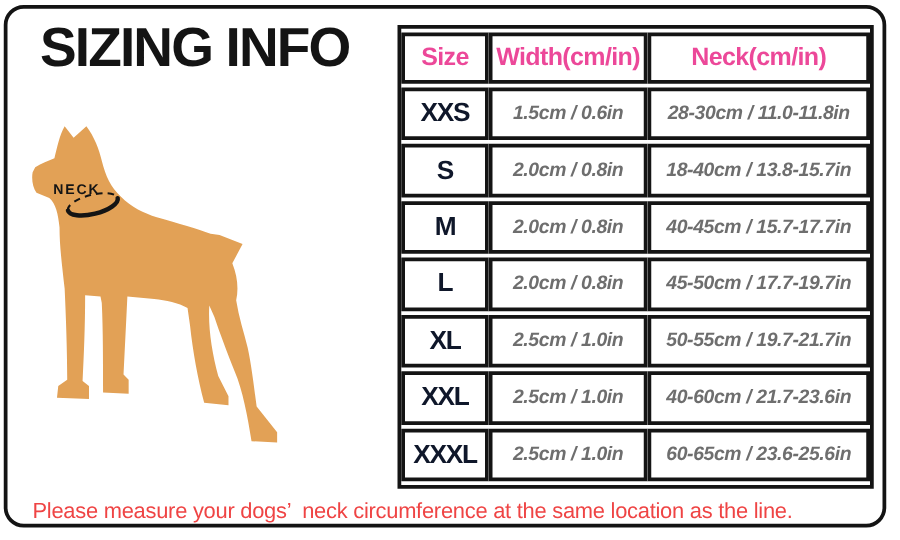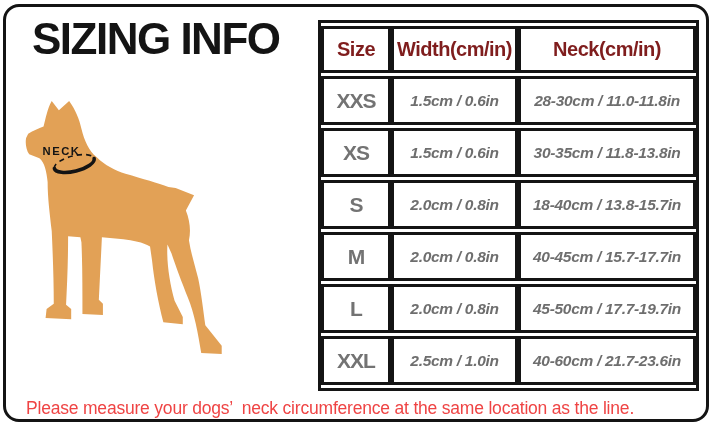--- a/index.html
+++ b/index.html
@@ -51,27 +51,27 @@
     text-align:center;
     vertical-align:middle;
     padding:0;
     background:#ffffff;
     overflow:hidden;
   }
   th.hdr {
     font-size:20px;
     font-weight:bold;
     letter-spacing:-0.5px;
-    color:#7f1d1d;
+    color:#ec4899;
   }
   td.size-cell {
     font-size:21px;
     font-weight:bold;
     letter-spacing:-1px;
-    color:#737373;
+    color:#0f172a;
   }
   td.val-cell {
     font-size:15.5px;
     font-weight:bold;
     letter-spacing:-0.3px;
     color:#6e6e6e;
     font-style:italic;
   }
   .note {
     position:absolute;
@@ -147,41 +147,46 @@
       <th class="hdr">Size</th>
       <th class="hdr">Width(cm/in)</th>
       <th class="hdr">Neck(cm/in)</th>
     </tr>
     <tr>
       <td class="size-cell">XXS</td>
       <td class="val-cell">1.5cm / 0.6in</td>
       <td class="val-cell">28-30cm / 11.0-11.8in</td>
     </tr>
     <tr>
-      <td class="size-cell">XS</td>
-      <td class="val-cell">1.5cm / 0.6in</td>
-      <td class="val-cell">30-35cm / 11.8-13.8in</td>
-    </tr>
-    <tr>
       <td class="size-cell">S</td>
       <td class="val-cell">2.0cm / 0.8in</td>
       <td class="val-cell">18-40cm / 13.8-15.7in</td>
     </tr>
     <tr>
       <td class="size-cell">M</td>
       <td class="val-cell">2.0cm / 0.8in</td>
       <td class="val-cell">40-45cm / 15.7-17.7in</td>
     </tr>
     <tr>
       <td class="size-cell">L</td>
       <td class="val-cell">2.0cm / 0.8in</td>
       <td class="val-cell">45-50cm / 17.7-19.7in</td>
     </tr>
     <tr>
+      <td class="size-cell">XL</td>
+      <td class="val-cell">2.5cm / 1.0in</td>
+      <td class="val-cell">50-55cm / 19.7-21.7in</td>
+    </tr>
+    <tr>
       <td class="size-cell">XXL</td>
       <td class="val-cell">2.5cm / 1.0in</td>
       <td class="val-cell">40-60cm / 21.7-23.6in</td>
+    </tr>
+    <tr>
+      <td class="size-cell">XXXL</td>
+      <td class="val-cell">2.5cm / 1.0in</td>
+      <td class="val-cell">60-65cm / 23.6-25.6in</td>
     </tr>
   </tbody>
     </table>
 </div>
 
 <div class="note">Please measure your dogs’  neck circumference at the same location as the line.</div>
 
 </body></html>

